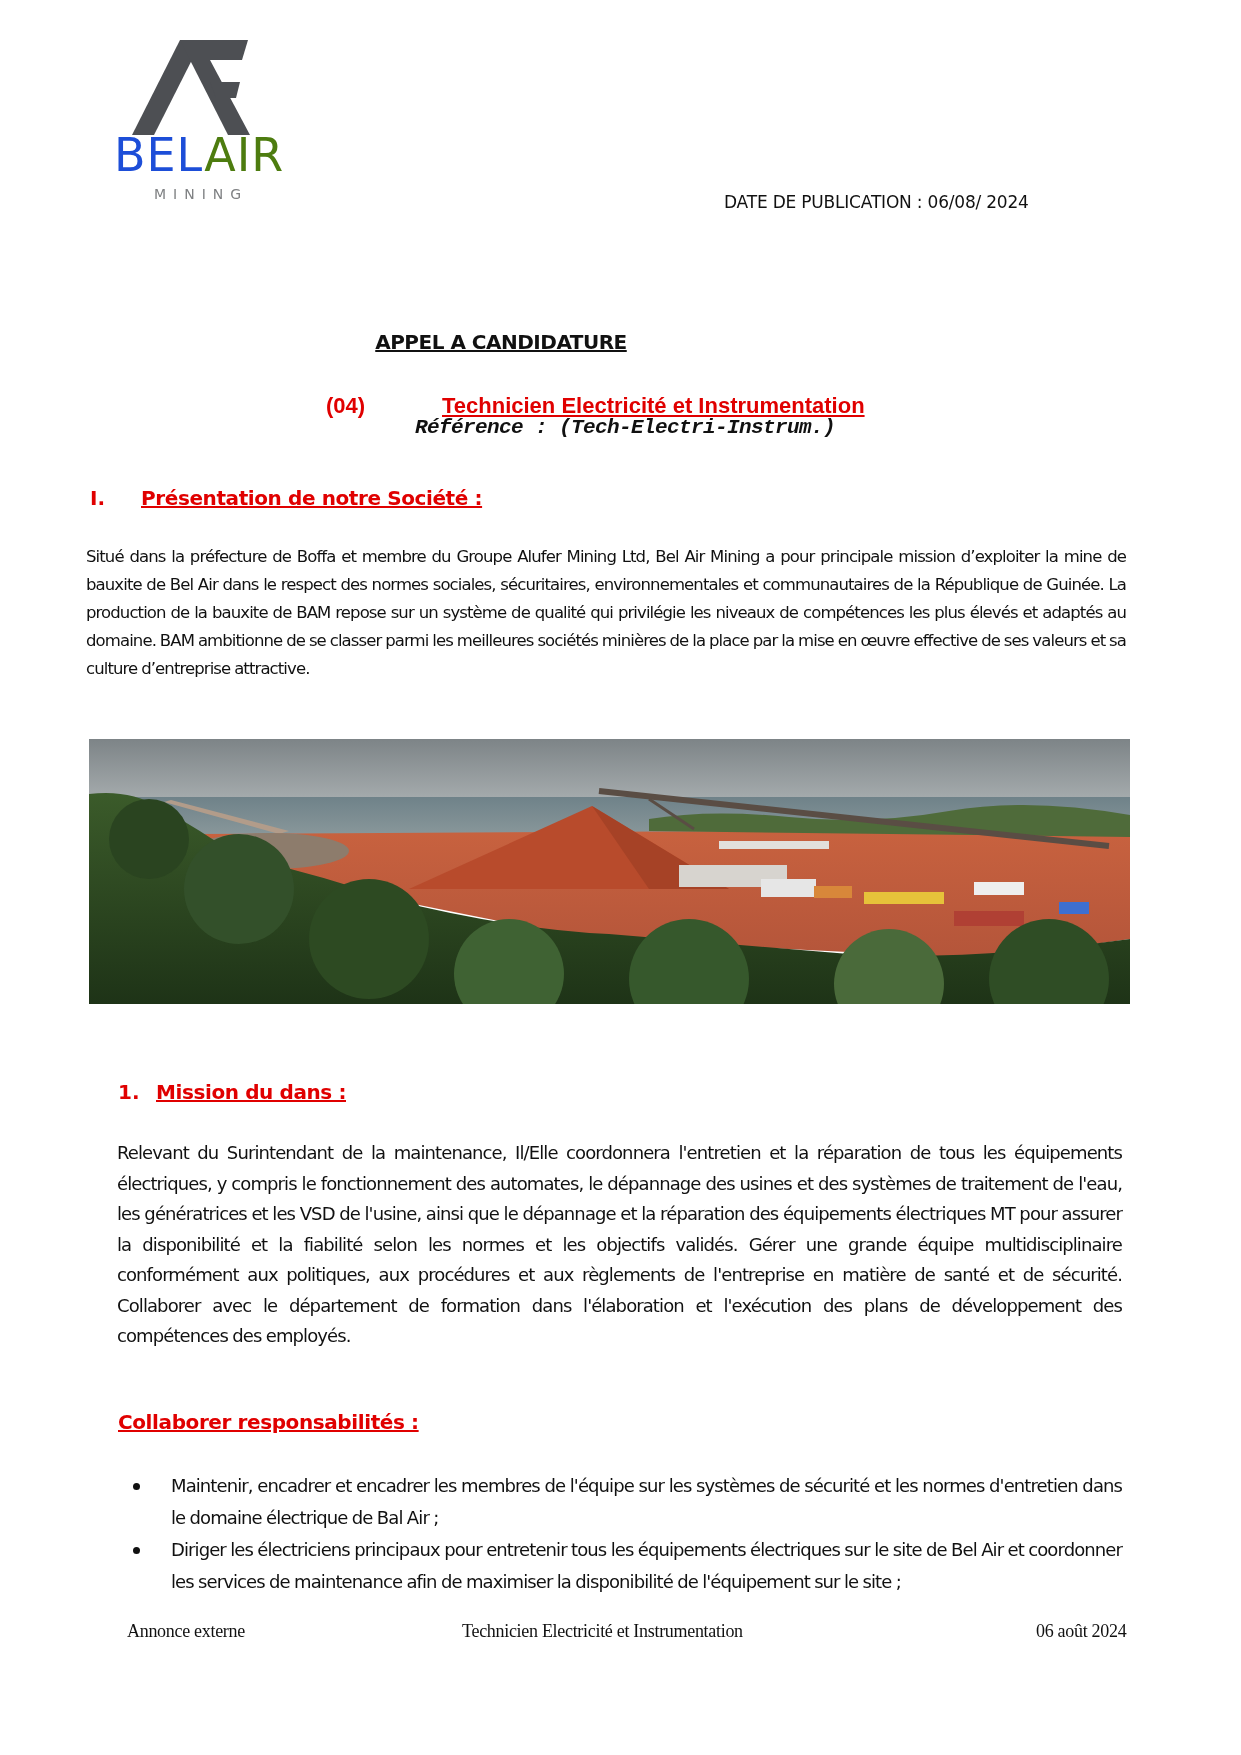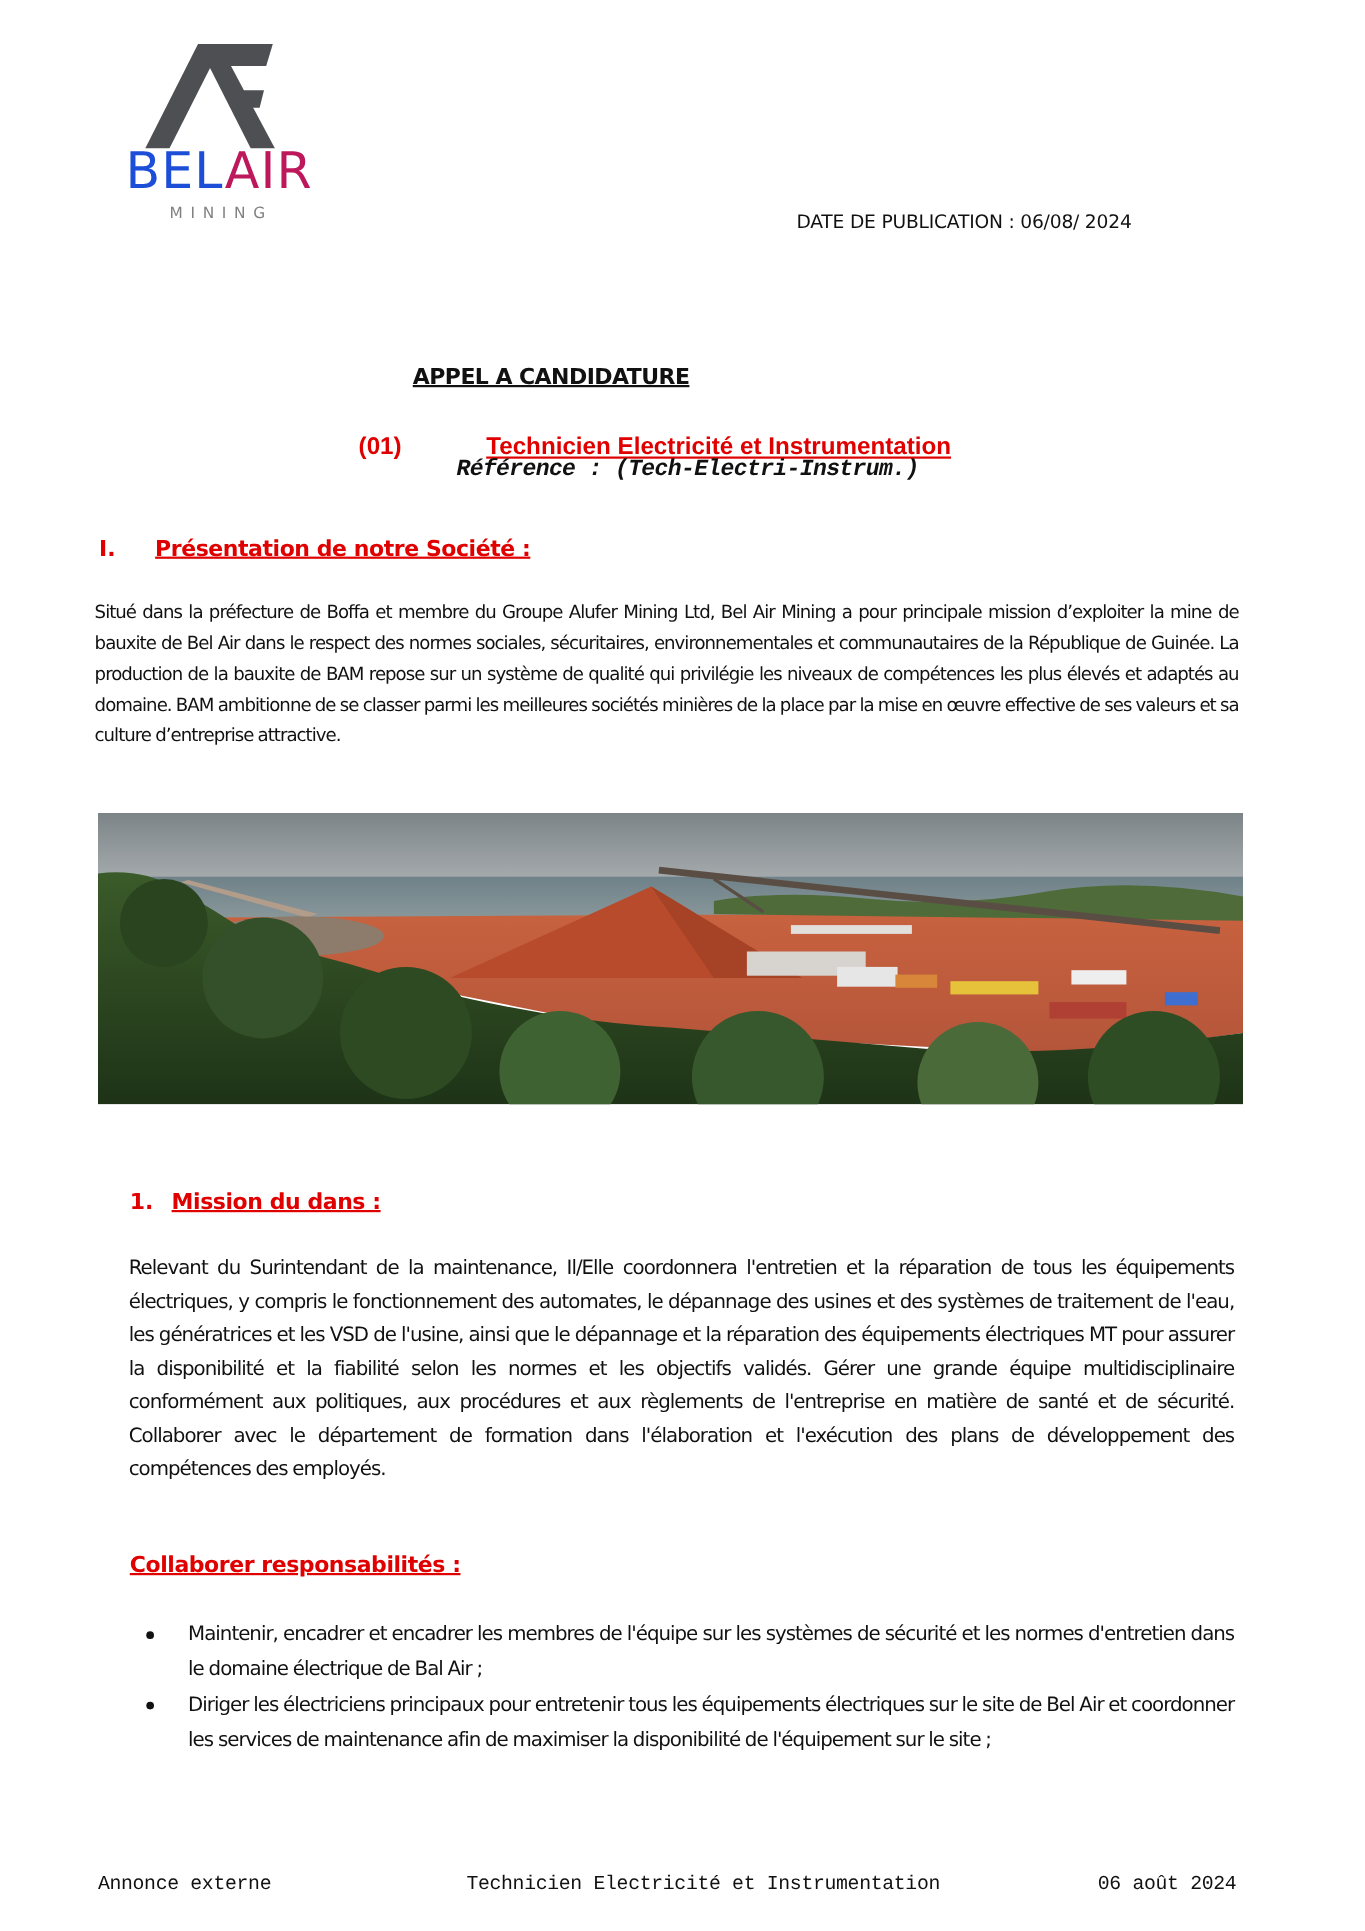--- a/index.html
+++ b/index.html
@@ -4,21 +4,21 @@
 <style>
   html, body { margin: 0; padding: 0; background: #ffffff; }
   body { width: 1241px; height: 1755px; position: relative; overflow: hidden; color: #111; font-family: "Liberation Sans", sans-serif; }
   .abs { position: absolute; }
 
   
   .logo { left: 110px; top: 40px; width: 200px; height: 170px; }
   .logo svg { display: block; }
   .logo-word { position: absolute; left: 4px; top: 92px; font-family: "DejaVu Sans", sans-serif; font-size: 46px; letter-spacing: 1px; line-height: 1; }
   .logo-word .bel { color: #1d4ed8; }
-  .logo-word .air { color: #be185d; }
+  .logo-word .air { color: #4d7c0f; }
   .logo-sub { position: absolute; left: 44px; top: 146px; font-family: "DejaVu Sans", sans-serif; font-size: 14px; letter-spacing: 7px; color: #7f8183; }
 
   .pubdate { left: 724px; top: 192px; font-size: 17px; font-family: "DejaVu Sans", sans-serif; color: #111; letter-spacing: -0.2px; }
 
   .appel { left: 0; width: 1002px; top: 330px; text-align: center; font-weight: bold; font-size: 20px; text-decoration: underline; font-family: "DejaVu Sans", sans-serif; letter-spacing: -0.5px; }
 
   .jobnum { left: 326px; top: 393px; color: #e00000; font-weight: bold; font-size: 22px; font-family: "Liberation Sans", sans-serif; }
   .jobtitle { left: 442px; top: 393px; color: #e00000; font-weight: bold; font-size: 22px; text-decoration: underline; font-family: "Liberation Sans", sans-serif; }
   .ref { left: 415px; top: 416px; font-weight: bold; font-style: italic; font-size: 21px; font-family: Liberation Mono, monospace; letter-spacing: -0.6px; }
 
@@ -28,21 +28,21 @@
   .para1 { left: 86px; top: 543px; width: 1040px; font-family: "DejaVu Sans", sans-serif; font-size: 16.5px; line-height: 28px; text-align: justify; letter-spacing: -0.9px; word-spacing: -0.5px; }
 
   .photo { left: 89px; top: 739px; width: 1041px; height: 265px; overflow: hidden; }
 
   .para2 { left: 117px; top: 1138px; width: 1005px; font-family: "DejaVu Sans", sans-serif; font-size: 18px; line-height: 30.5px; text-align: justify; letter-spacing: -0.9px; word-spacing: -0.5px; }
 
   .bullets { left: 117px; top: 1470px; width: 1005px; margin: 0; padding: 0; list-style: none; font-family: "DejaVu Sans", sans-serif; font-size: 18px; line-height: 32px; letter-spacing: -0.9px; word-spacing: -0.5px; }
   .bullets li { position: relative; padding-left: 54px; text-align: justify; }
   .bullets li .dot { position: absolute; left: 16px; top: 13px; width: 7px; height: 7px; background: #111; border-radius: 50%; }
 
-  .footer { top: 1703px; font-size: 18px; font-family: Liberation Mono, monospace; color: #111; letter-spacing: -0.3px; }
+  .footer { top: 1621px; font-size: 18px; font-family: Liberation Serif, serif; color: #111; letter-spacing: -0.3px; margin-left: 38px; }
 </style>
 </head>
 <body>
 
 <div class="abs logo">
   <svg width="200" height="95" viewBox="0 0 200 95">
 
     <polygon points="22,95 70,0 92,0 44,95" fill="#4d4f53"></polygon>
 
     <polygon points="70,0 138,0 132,20 80,20" fill="#4d4f53"></polygon>
@@ -53,21 +53,21 @@
   </svg>
   <div class="logo-word">
     <span class="bel">BEL</span><span class="air">AIR</span>
   </div>
   <div class="logo-sub">MINING</div>
 </div>
 
 <div class="abs pubdate">DATE DE PUBLICATION : 06/08/ 2024</div>
 
 <div class="abs appel">APPEL A CANDIDATURE</div>
-<div class="abs jobnum">(01)</div>
+<div class="abs jobnum">(04)</div>
 <div class="abs jobtitle">Technicien Electricité et Instrumentation</div>
 <div class="abs ref">Référence : (Tech-Electri-Instrum.)</div>
 
 <div class="abs sec-num" style="left:90px; top:486px;">I.</div>
 <div class="abs sec-title" style="left:141px; top:486px;">Présentation de notre Société :</div>
 <div class="abs para1">Situé dans la préfecture de Boffa et membre du Groupe Alufer Mining Ltd, Bel Air Mining a pour principale mission d’exploiter la mine de bauxite de Bel Air dans le respect des normes sociales, sécuritaires, environnementales et communautaires de la République de Guinée. La production de la bauxite de BAM repose sur un système de qualité qui privilégie les niveaux de compétences les plus élevés et adaptés au domaine. BAM ambitionne de se classer parmi les meilleures sociétés minières de la place par la mise en œuvre effective de ses valeurs et sa culture d’entreprise attractive.</div>
 
 <div class="abs photo">
   <svg width="1041" height="265" viewBox="0 0 1041 265" preserveAspectRatio="none">
     <defs>

